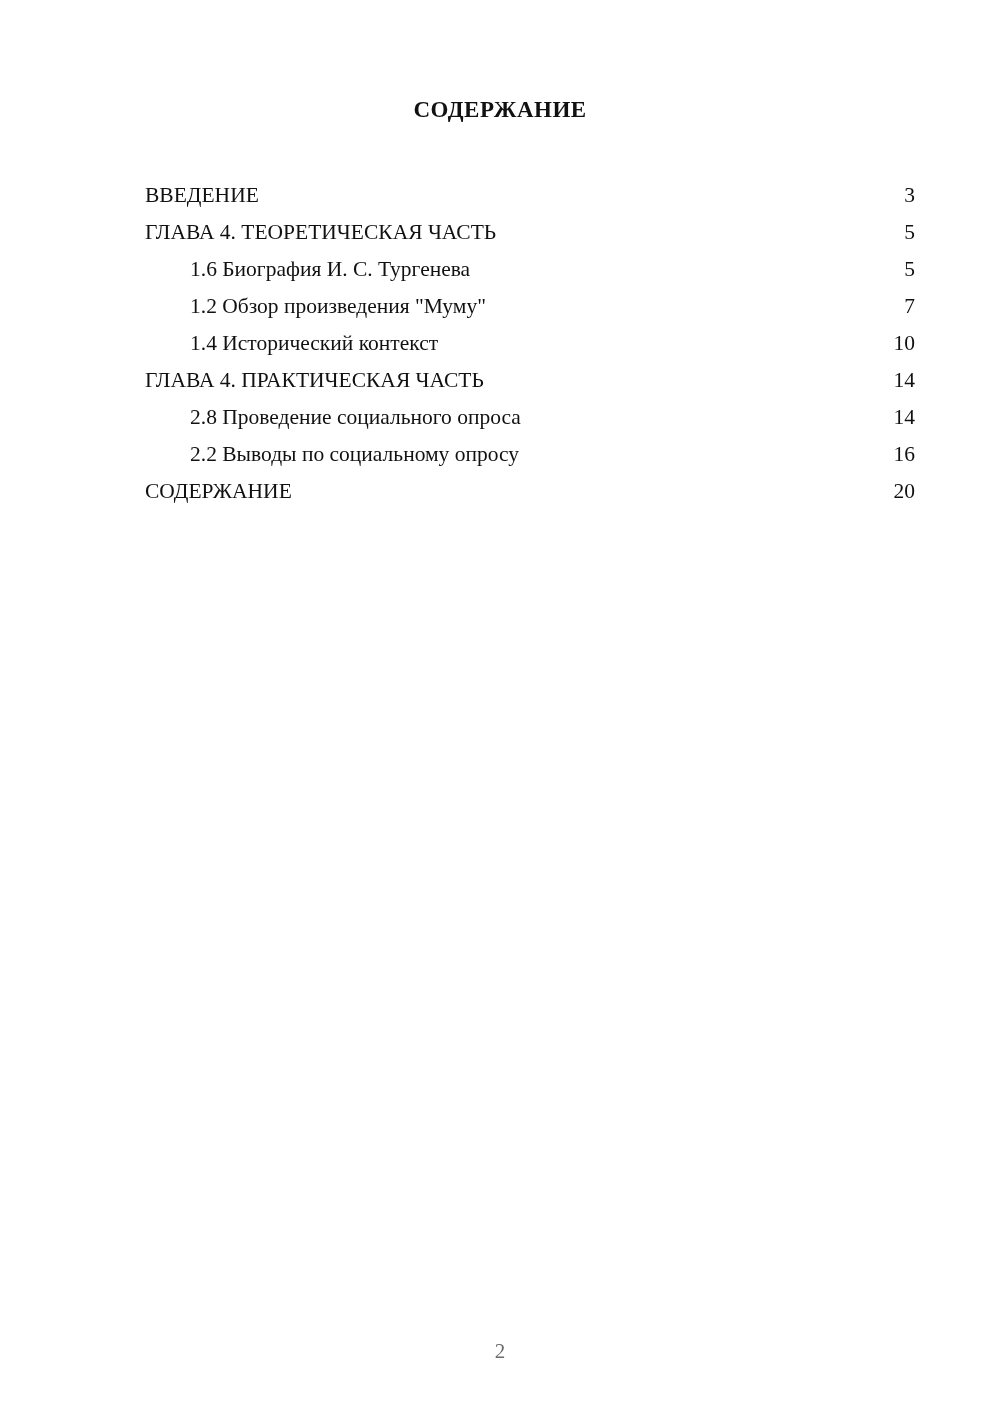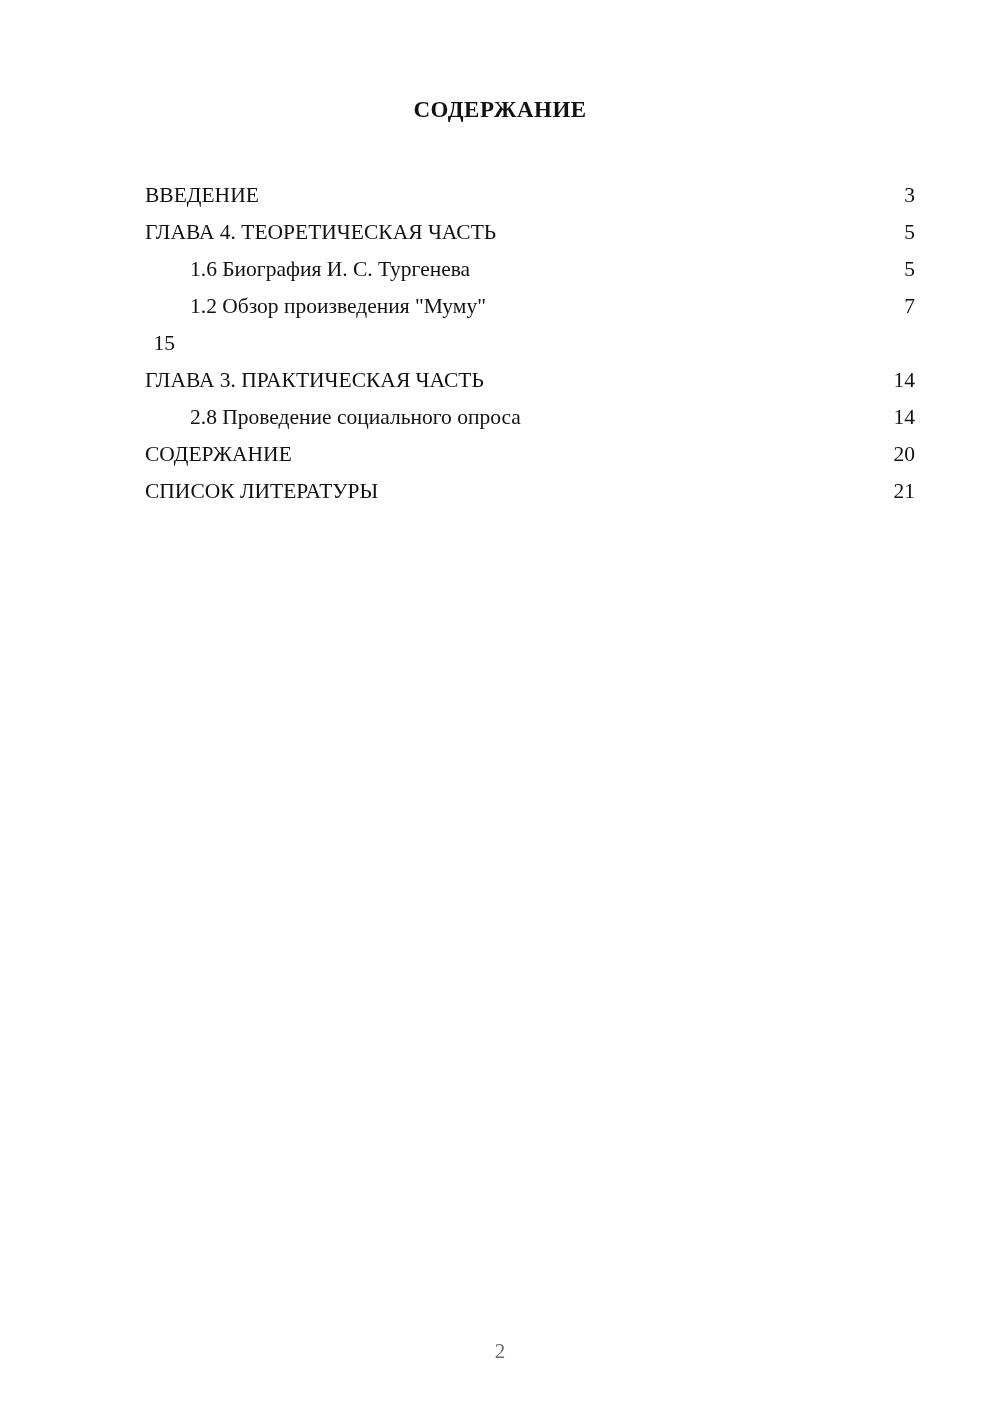--- a/index.html
+++ b/index.html
@@ -84,41 +84,42 @@
       <span class="pageno">5</span>
     </div>
 
     <div class="toc-row sub">
       <span class="label">1.2 Обзор произведения "Муму"</span>
       <span class="pageno">7</span>
     </div>
 
 
     <div class="toc-row sub">
-      <span class="pageno">15</span>
+      <span class="label">1.4 Исторический контекст</span>
+      <span class="pageno">10</span>
     </div>
 
     <div class="toc-row">
-      <span class="label">ГЛАВА 3. ПРАКТИЧЕСКАЯ ЧАСТЬ</span>
+      <span class="label">ГЛАВА 4. ПРАКТИЧЕСКАЯ ЧАСТЬ</span>
       <span class="pageno">14</span>
     </div>
 
     <div class="toc-row sub">
       <span class="label">2.8 Проведение социального опроса</span>
       <span class="pageno">14</span>
     </div>
 
+    <div class="toc-row sub">
+      <span class="label">2.2 Выводы по социальному опросу</span>
+      <span class="pageno">16</span>
+    </div>
 
     <div class="toc-row">
       <span class="label">СОДЕРЖАНИЕ</span>
       <span class="pageno">20</span>
     </div>
 
-    <div class="toc-row">
-      <span class="label">СПИСОК ЛИТЕРАТУРЫ</span>
-      <span class="pageno">21</span>
-    </div>
 
   </div>
 
   <div class="footer-pageno">2</div>
 
 </div>
 
 </body></html>

